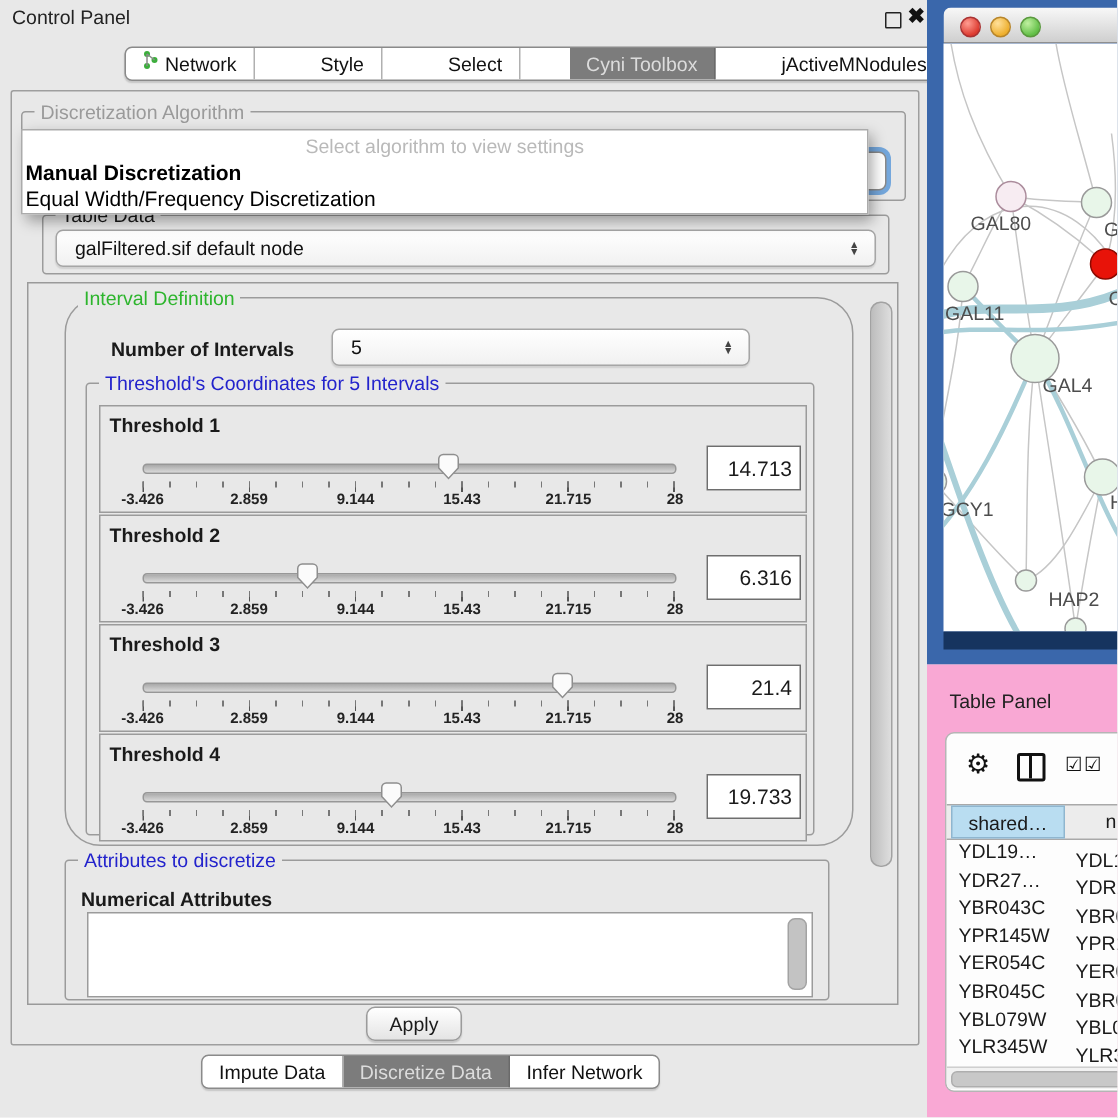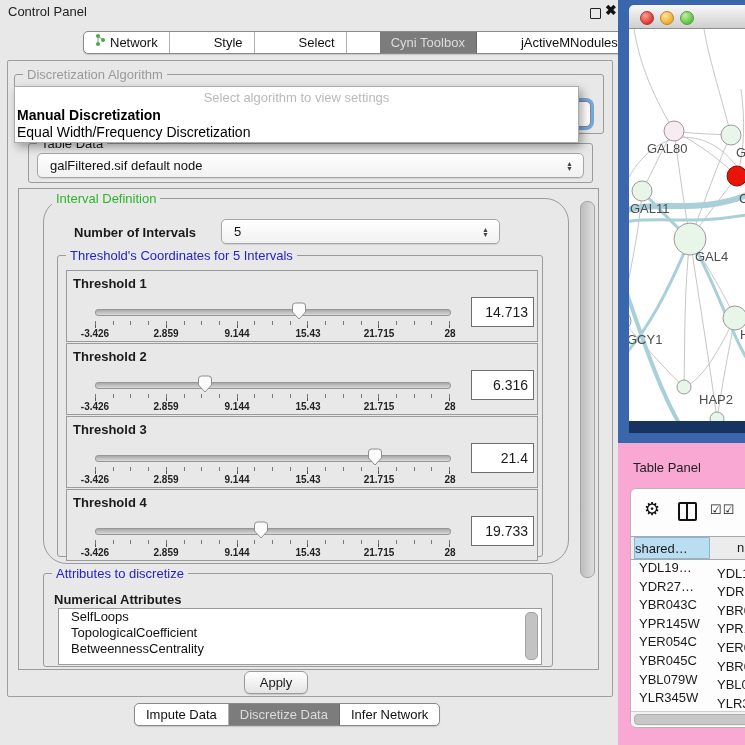--- a/index.html
+++ b/index.html
@@ -86,21 +86,21 @@
 
   .tp-area{left:618px;top:443px;width:127px;height:302px;background:#f9a8d4;}
   .tp-title{position:absolute;left:15px;top:17px;font-size:13px;color:#222;}
   .tp-panel{position:absolute;left:12px;top:45px;width:140px;height:238px;background:#fdfdfd;
     border:1px solid #b5b5b5;border-radius:6px;overflow:hidden;}
   .gear{position:absolute;left:13px;top:9px;font-size:18px;color:#111;}
   .colicon{position:absolute;left:47px;top:13px;width:15px;height:15px;border:2px solid #111;border-radius:2px;}
   .colicon::after{content:"";position:absolute;left:6px;top:0;width:2px;height:15px;background:#111;}
   .checks{position:absolute;left:79px;top:13px;font-size:13px;letter-spacing:1px;color:#111;}
   .tp-head{position:absolute;left:0px;top:47px;width:140px;height:22px;border-top:1px solid #a9a9a9;border-bottom:1px solid #a9a9a9;background:#ececec;font-size:13px;}
-  .hc1{position:absolute;left:3px;top:0;width:76px;height:22px;line-height:22px;
+  .hc1{position:absolute;left:3px;top:0;width:76px;height:22px;line-height:22px;text-align:center;
     background:#b9ddf1;border:1px solid #8fb6cf;box-sizing:border-box;}
   .hc2{position:absolute;left:80px;top:0;height:22px;line-height:22px;padding-left:26px;}
   .tp-rows{position:absolute;left:0;top:70px;width:140px;height:150px;overflow:hidden;}
   .tp-row{height:18.6px;line-height:18.6px;font-size:13px;white-space:nowrap;}
   .tp-row .c1{display:inline-block;padding-left:8px;width:72px;overflow:hidden;}
   .tp-row .c2{display:inline-block;padding-left:6px;}
   .hscroll{position:absolute;left:0;top:222px;width:140px;height:14px;background:#f2f2f2;border-top:1px solid #cfcfcf;}
   .hthumb{position:absolute;left:3px;top:2px;width:128px;height:9px;border-radius:4px;background:#c8c8c8;border:1px solid #aeaeae;}
 
   svg text{font-family:"Liberation Sans",sans-serif;}
@@ -265,25 +265,20 @@
             </div>
           <div class="vbox">19.733</div>
         </div>
       </div>
     </div>
 
     <div class="groupbox" style="position:absolute;left:24px;top:384px;width:508px;height:92px;">
       <span class="gtitle blue">Attributes to discretize</span>
       <div class="attr-sub">Numerical Attributes</div>
       <div class="listbox">
-        <div>
-            <div class="li">SelfLoops</div>
-            <div class="li">TopologicalCoefficient</div>
-            <div class="li">BetweennessCentrality</div>
-          </div>
         <div class="list-thumb"></div>
       </div>
     </div>
   </div>
 
   <div class="abs apply-btn">Apply</div>
 
   <div class="abs seg" style="left:134px;top:703px;">
     <div class="tab">
         <span>Impute Data</span>

